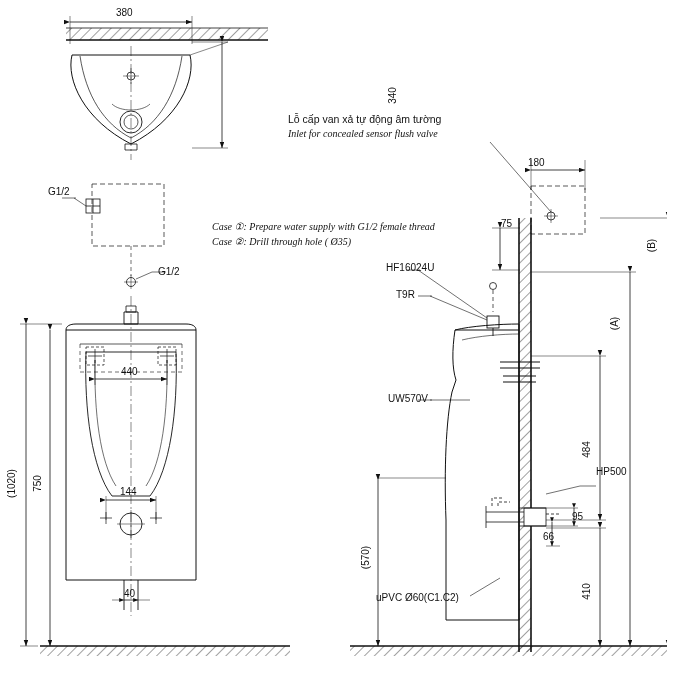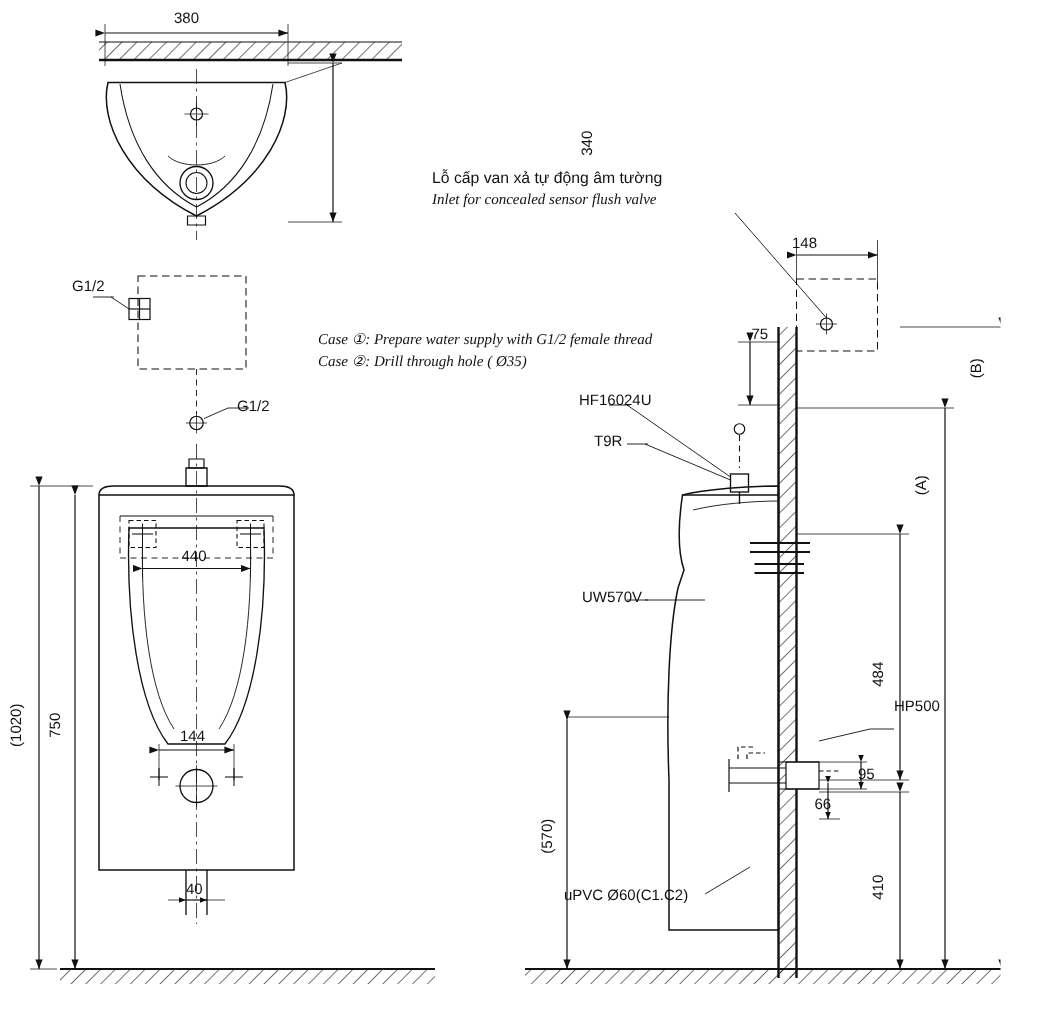--- a/index.html
+++ b/index.html
@@ -268,21 +268,21 @@
   <div class="dim" style="left:121px; top:366px;">440</div>
   <div class="dim" style="left:120px; top:486px;">144</div>
   <div class="dim" style="left:124px; top:588px;">40</div>
 
   <div class="lbl vi" style="left:288px; top:113px;">Lỗ cấp van xả tự động âm tường</div>
   <div class="lbl it" style="left:288px; top:128px;">Inlet for concealed sensor flush valve</div>
 
   <div class="lbl it" style="left:212px; top:221px;">Case ①: Prepare water supply with G1/2 female thread</div>
   <div class="lbl it" style="left:212px; top:236px;">Case ②: Drill through hole ( Ø35)</div>
 
-  <div class="dim" style="left:528px; top:157px;">148</div>
+  <div class="dim" style="left:528px; top:157px;">180</div>
   <div class="dim" style="left:501px; top:218px;">75</div>
 
   <div class="lbl" style="left:386px; top:262px;">HF16024U</div>
   <div class="lbl" style="left:396px; top:289px;">T9R</div>
   <div class="lbl" style="left:388px; top:393px;">UW570V</div>
   <div class="lbl" style="left:552px; top:466px;margin-left:44px;">HP500</div>
   <div class="lbl" style="left:376px; top:592px;">uPVC Ø60(C1.C2)</div>
 
   <div class="vdim rot90" style="left:645px; top:240px;">(B)</div>
   <div class="vdim rot90" style="left:608px; top:318px;">(A)</div>

